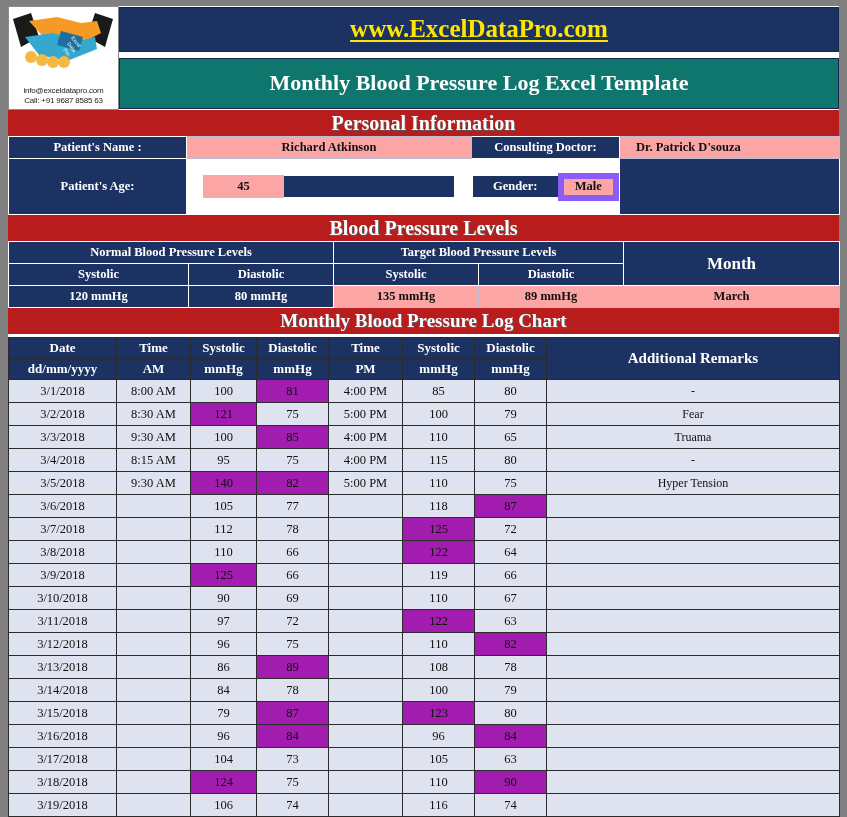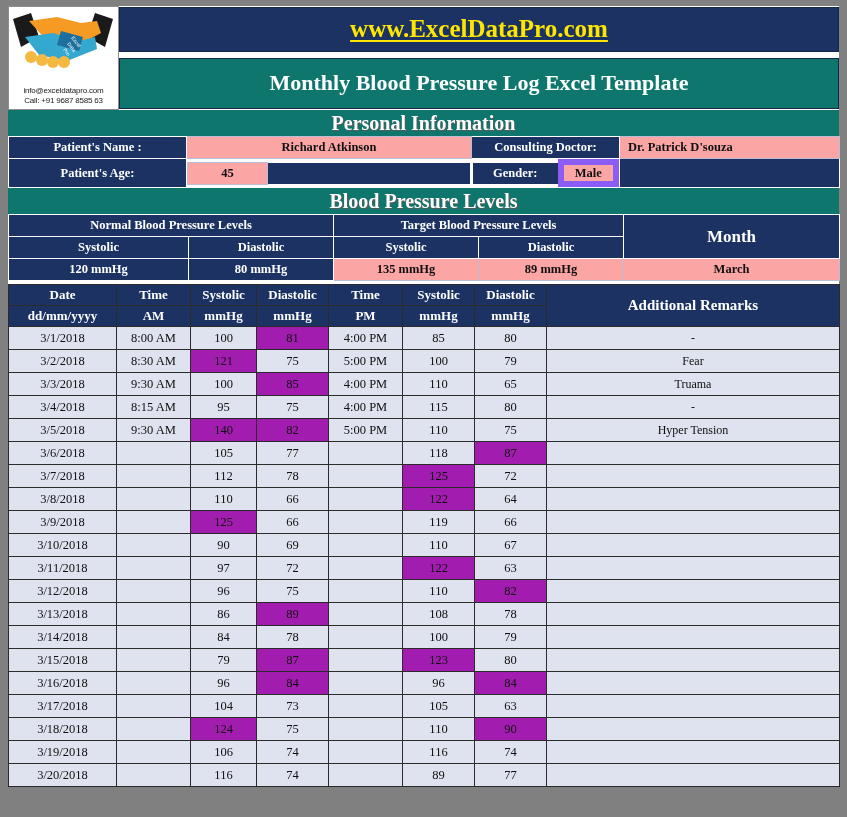--- a/index.html
+++ b/index.html
@@ -52,21 +52,21 @@
   .banner2{
     height:51px;margin-top:6px;background:#0f766e;color:#ffffff;
     display:flex;align-items:center;justify-content:center;
     font-size:22px;font-weight:bold;
     border:1px solid #16274d;box-sizing:border-box;
   }
 
   
   .sect{
     height:26px;line-height:26px;text-align:center;
-    font-size:20px;font-weight:bold;color:#ffffff;background:#0f766e;
+    font-size:20px;font-weight:bold;color:#ffffff;background:#b91c1c;
     text-shadow:1px 1px 0 #5a5a5a;
   }
   .sect.small{font-size:19px;}
 
   
   .pi{width:831px;}
   .pi td{
     height:22px;font-size:12.5px;font-weight:bold;
     border:1px solid #ffffff;box-sizing:border-box;
   }
@@ -146,25 +146,25 @@
       <col style="width:178px">
           <col style="width:285px">
       <col style="width:148px">
           <col style="width:220px">
     </colgroup>
     <tbody>
           <tr>
       <td class="navy ctr">Patient's Name :</td>
       <td class="light ctr">Richard Atkinson</td>
       <td class="navy ctr">Consulting Doctor:</td>
-      <td class="light lft" style="padding-left:8px">Dr. Patrick D'souza</td>
+      <td class="light lft" style="padding-left:16px">Dr. Patrick D'souza</td>
     </tr>
     <tr>
       <td class="navy ctr">Patient's Age:</td>
-      <td style="padding:0">
+      <td style="padding:16px">
         <table style="width:100%">
                 <tbody>
                   <tr>
           <td class="light ctr" style="width:80px;height:22px;font-size:12.5px;font-weight:bold;border:1px solid #b9bed6;box-sizing:border-box">45</td>
           <td class="navy" style="height:22px;border:1px solid #ffffff;box-sizing:border-box"></td>
         </tr>
                 </tbody>
               </table>
       </td>
       <td style="padding:0">
@@ -207,20 +207,21 @@
     <tr>
       <td class="navy">120 mmHg</td>
       <td class="navy">80 mmHg</td>
       <td class="light">135 mmHg</td>
       <td class="light">89 mmHg</td>
       <td class="light">March</td>
     </tr>
   </tbody>
       </table>
 
+  <div class="sect small">Monthly Blood Pressure Log Chart</div>
   <div class="spacer" style="background:#ffffff;height:3px"></div>
 
   <table class="log">
     <colgroup>
       <col style="width:108px">
           <col style="width:74px">
           <col style="width:66px">
       <col style="width:72px">
           <col style="width:74px">
           <col style="width:72px">

